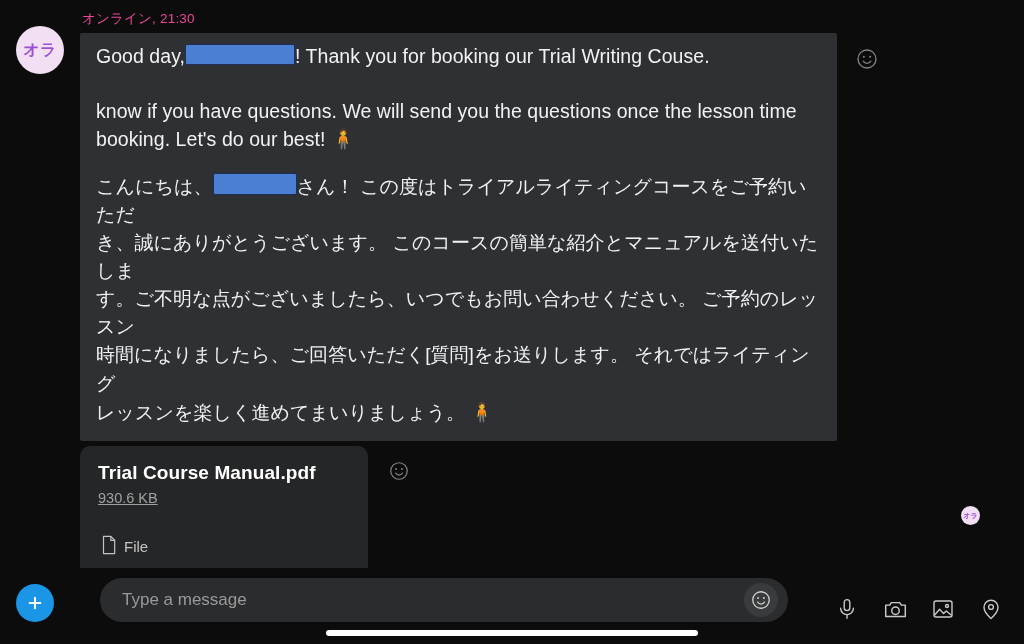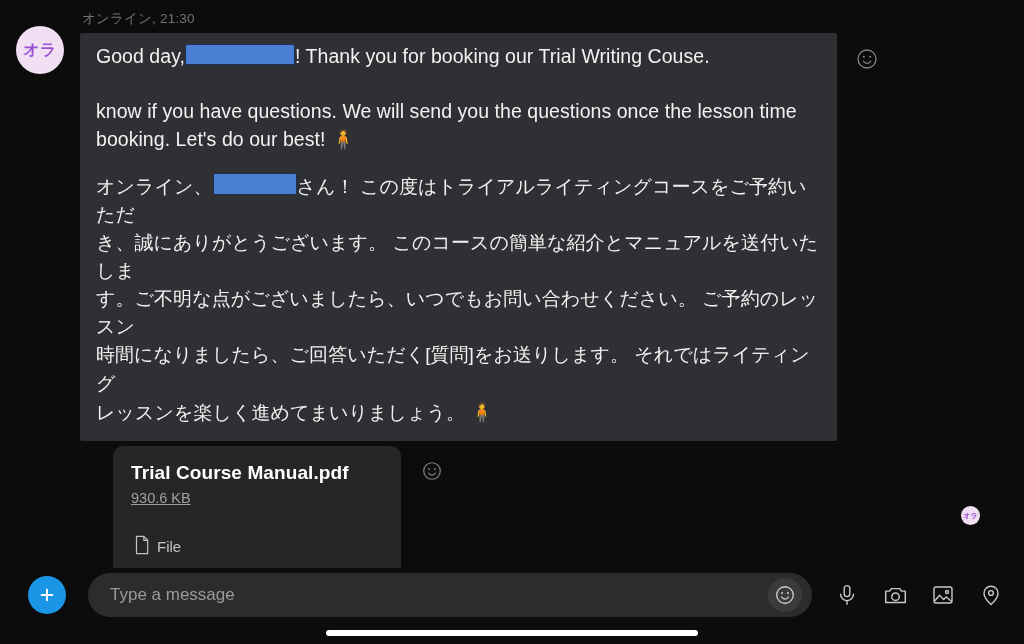--- a/index.html
+++ b/index.html
@@ -59,21 +59,21 @@
 
   .msg-col {
     position: absolute;
     left: 80px;
     top: 0;
     right: 10px;
   }
 
   .meta-line {
     font-size: 13.5px;
-    color: #737373;
+    color: #ec4899;
     padding: 2px 0 5px 2px;
     letter-spacing: 0.2px;
   }
 
   .bubble-wrap {
     position: relative;
     display: flex;
     align-items: flex-start;
   }
 
@@ -124,21 +124,20 @@
     margin-top: 14px;
     opacity: 0.62;
   }
   .react-btn svg { display: block; }
 
   
   .file-row {
     display: flex;
     align-items: flex-start;
     margin-top: 5px;
-    margin-left: 33px;
   }
 
   .file-card {
     width: 288px;
     background: #252628;
     border-radius: 10px;
     padding: 16px 18px 10px 18px;
     box-sizing: border-box;
   }
 
@@ -190,28 +189,29 @@
     align-items: center;
     justify-content: center;
     color: #9b51d4;
     font-size: 7px;
     font-weight: bold;
   }
 
   
   .composer {
     position: absolute;
-    left: 12px;
+    left: 0;
     right: 0;
     bottom: 22px;
     height: 54px;
     display: flex;
-    align-items: center;
+    align-items: flex-end;
     padding: 0 16px 0 16px;
     box-sizing: border-box;
+    gap: 24px;
   }
 
   .plus-btn {
     flex: 0 0 auto;
     width: 38px;
     height: 38px;
     border-radius: 50%;
     background: #1b96e6;
     display: flex;
     align-items: center;
@@ -312,21 +312,21 @@
               <span>Good day,</span><span class="redact en"></span><span>! Thank you for booking our Trial Writing Couse.</span><br>
               <br>
               <span>know if you have questions. We will send you the questions once the lesson time</span><br>
               <span>booking. Let's do our best!</span>
               <span class="emoji">🧍</span>
             </p>
 
             <div class="spacer"></div>
 
             <p class="jp">
-              <span>オンライン、</span><span class="redact jp"></span><span>さん！ この度はトライアルライティングコースをご予約いただ</span><br>
+              <span>こんにちは、</span><span class="redact jp"></span><span>さん！ この度はトライアルライティングコースをご予約いただ</span><br>
               <span>き、誠にありがとうございます。 このコースの簡単な紹介とマニュアルを送付いたしま</span><br>
               <span>す。ご不明な点がございましたら、いつでもお問い合わせください。 ご予約のレッスン</span><br>
               <span>時間になりましたら、ご回答いただく[質問]をお送りします。 それではライティング</span><br>
               <span>レッスンを楽しく進めてまいりましょう。</span>
               <span class="emoji">🧍</span>
             </p>
 
           </div>
 
           <div class="react-btn">

